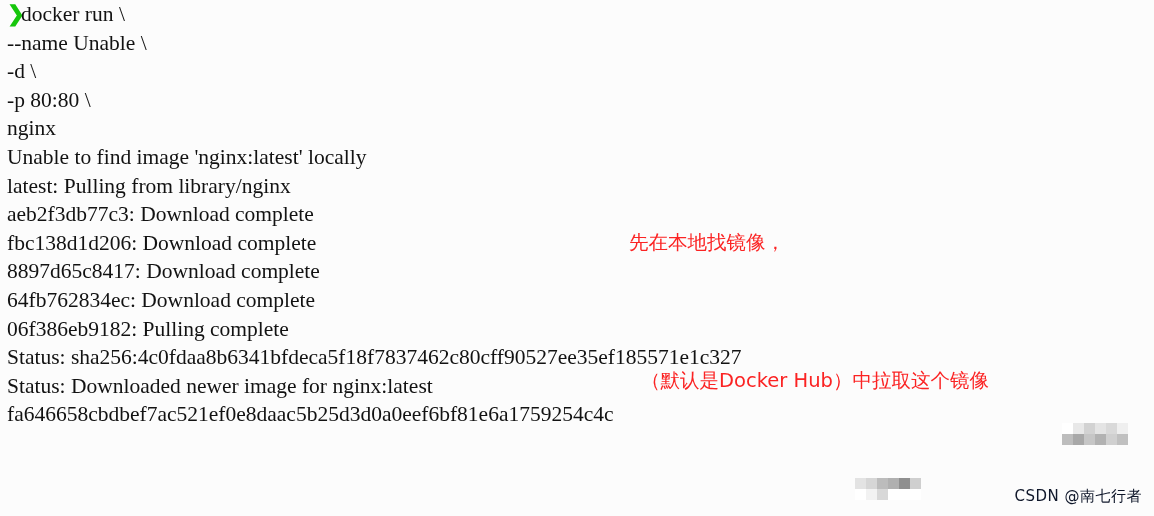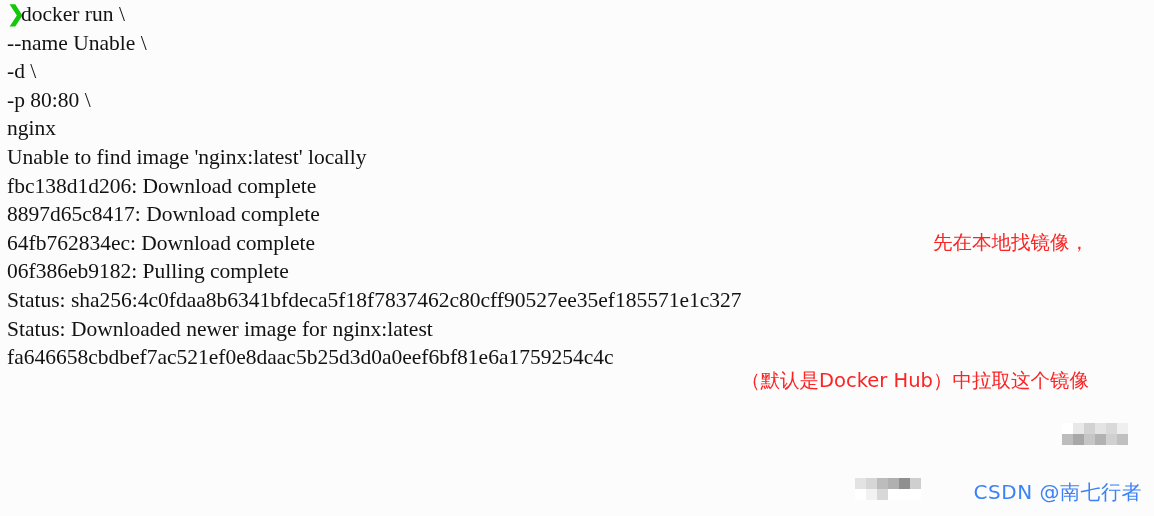--- a/index.html
+++ b/index.html
@@ -62,21 +62,20 @@
     color: #fb2323;
     font-family: "DejaVu Sans", "Liberation Sans", sans-serif;
     font-size: 19.5px;
     line-height: 30px;
     white-space: pre;
   }
   #annotation .ann-line {
     white-space: pre;
     height: 30px;
     line-height: 30px;
-    text-align: right;
   }
   #annotation .ann-line.indented {
     padding-left: 12px;
     margin-top: 48px;
   }
 
   
   .mosaic {
     position: absolute;
     display: block;
@@ -95,43 +94,45 @@
   #hash-redaction {
     left: 855px;
     top: 478px;
   }
 
   
   #watermark {
     position: absolute;
     right: 12px;
     bottom: 10px;
-    color: #3b82f6;
+    color: #0f172a;
     font-family: "DejaVu Sans", "Liberation Sans", sans-serif;
-    font-size: 20px;
+    font-size: 15px;
     letter-spacing: 0.5px;
     white-space: pre;
     user-select: none;
     margin-top: 20px;
   }
 </style>
 </head>
 <body>
 
 <div id="terminal">
 
   <div class="term-lines">
 
     <div class="line"><span class="prompt-chevron">❯</span><span class="cmd-text">docker run \</span></div>
     <div class="line"><span class="cmd-text">--name Unable \</span></div>
     <div class="line"><span class="cmd-text">-d \</span></div>
     <div class="line"><span class="cmd-text">-p 80:80 \</span></div>
     <div class="line"><span class="cmd-text">nginx</span></div>
 
     <div class="line">Unable to find image 'nginx:latest' locally</div>
+    <div class="line">latest: Pulling from library/nginx</div>
+    <div class="line">aeb2f3db77c3: Download complete</div>
     <div class="line">fbc138d1d206: Download complete</div>
     <div class="line">8897d65c8417: Download complete</div>
     <div class="line">64fb762834ec: Download complete</div>
     <div class="line">06f386eb9182: Pulling complete</div>
     <div class="line">Status: sha256:4c0fdaa8b6341bfdeca5f18f7837462c80cff90527ee35ef185571e1c327</div>
     <div class="line">Status: Downloaded newer image for nginx:latest</div>
     <div class="line">fa646658cbdbef7ac521ef0e8daac5b25d3d0a0eef6bf81e6a1759254c4c</div>
 
   </div>
 

